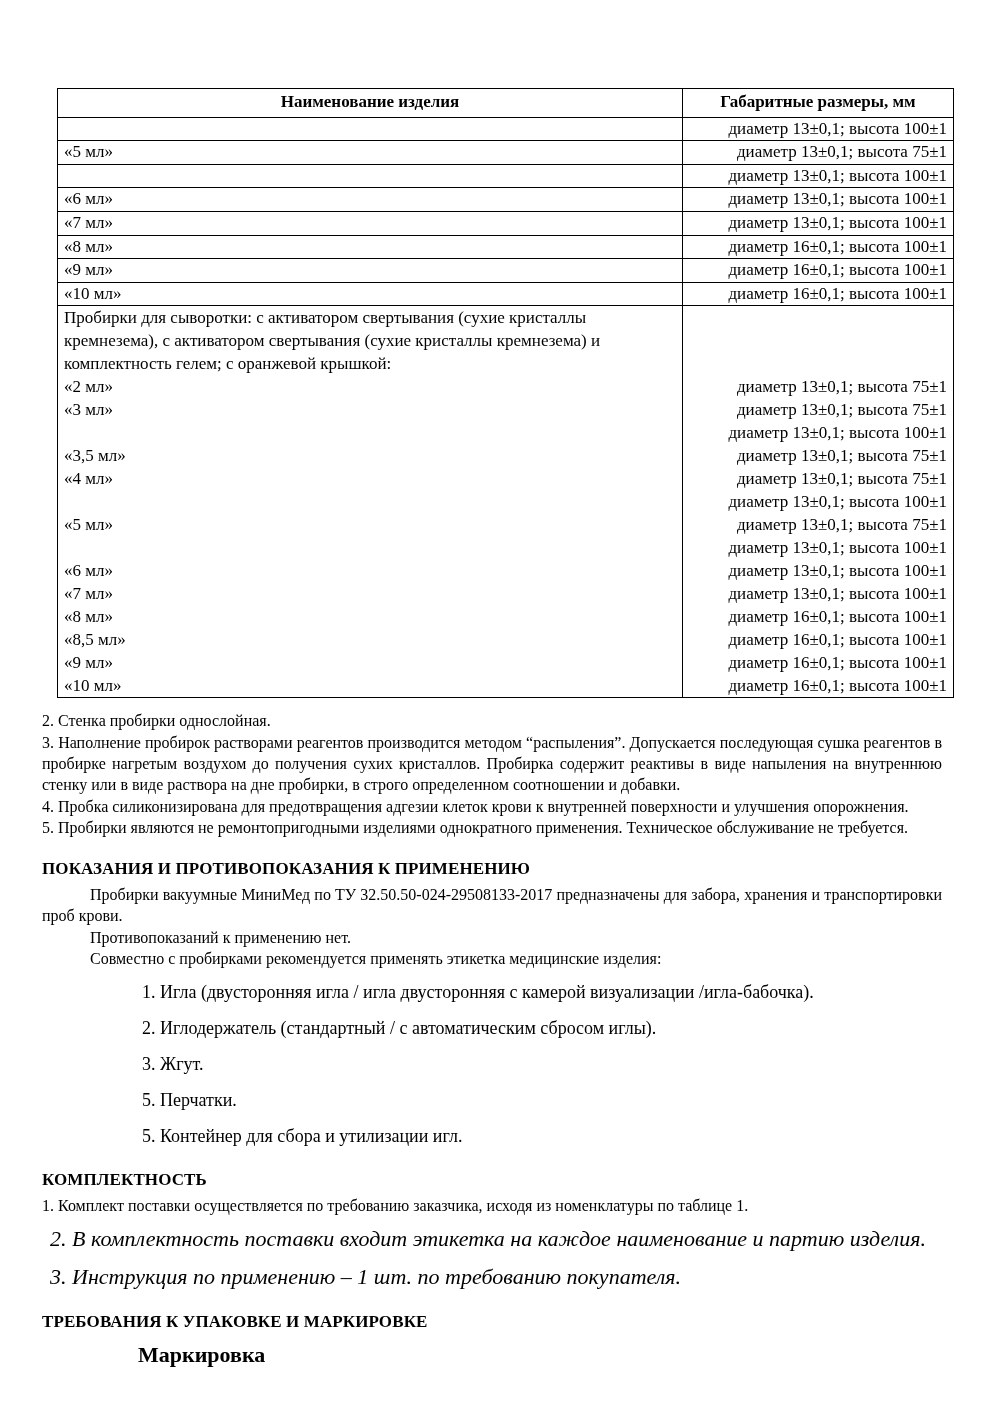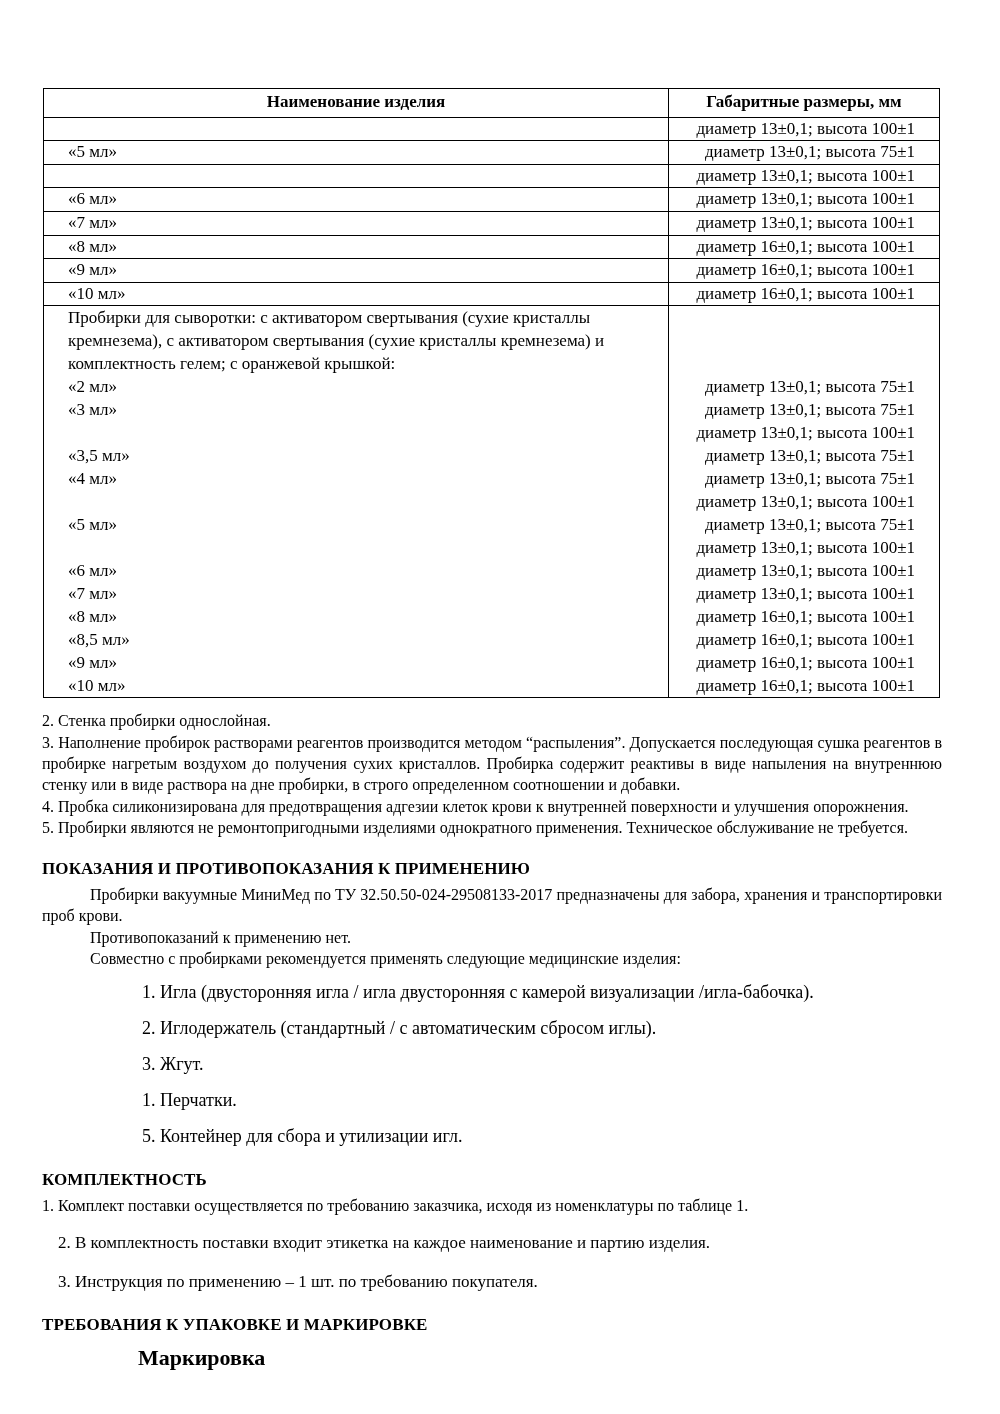--- a/index.html
+++ b/index.html
@@ -20,26 +20,26 @@
     min-height: 1414px;
     box-sizing: border-box;
     padding: 88px 58px 40px 42px;
     position: relative;
   }
 
   
   table.spec {
     border-collapse: collapse;
     width: 772px;
-    margin: 0 0 0 1px;
+    margin: 0 0 0 15px;
     table-layout: fixed;
   }
   table.spec td, table.spec th {
     border: 1px solid #000;
-    padding: 0 24px;
+    padding: 0 6px;
     vertical-align: top;
     font-size: 17px;
     line-height: 1.33;
   }
   table.spec th {
     text-align: center;
     font-weight: bold;
     padding: 2px 6px 3px;
   }
   .col-name { width: 625px; }
@@ -94,23 +94,24 @@
     margin: 8px 0 2px;
     padding-left: 96px;
   }
   .list-line {
     margin: 12px;
     padding-left: 88px;
     font-size: 18px;
     line-height: 1.33;
   }
   .plain-line {
-    margin: 16px;
-    font-size: 17px;
-    line-height: 1.33;
+    margin: 8px;
+    font-size: 22px;
+    line-height: 1.33;
+    font-style: italic;
   }
   .after-heading { margin-top: 2px; }
 </style>
 </head>
 <body>
 
 <div class="page">
 
   <table class="spec">
     <colgroup>
@@ -200,25 +201,25 @@
   </table>
 
   <p class="para gap-top">2. Стенка пробирки однослойная.</p>
   <p class="para">3. Наполнение пробирок растворами реагентов производится методом “распыления”. Допускается последующая сушка реагентов в пробирке нагретым воздухом до получения сухих кристаллов. Пробирка содержит реактивы в виде напыления на внутреннюю стенку или в виде раствора на дне пробирки, в строго определенном соотношении и добавки.</p>
   <p class="para">4. Пробка силиконизирована для предотвращения адгезии клеток крови к внутренней поверхности и улучшения опорожнения.</p>
   <p class="para">5. Пробирки являются не ремонтопригодными изделиями однократного применения. Техническое обслуживание не требуется.</p>
 
   <h2 class="heading">ПОКАЗАНИЯ И ПРОТИВОПОКАЗАНИЯ К ПРИМЕНЕНИЮ</h2>
   <p class="para indent after-heading">Пробирки вакуумные МиниМед по ТУ 32.50.50-024-29508133-2017 предназначены для забора, хранения и транспортировки проб крови.</p>
   <p class="para indent">Противопоказаний к применению нет.</p>
-  <p class="para indent">Совместно с пробирками рекомендуется применять следующие медицинские изделия:</p>
+  <p class="para indent">Совместно с пробирками рекомендуется применять этикетка медицинские изделия:</p>
   <p class="list-line">1. Игла (двусторонняя игла / игла двусторонняя с камерой визуализации /игла-бабочка).</p>
   <p class="list-line">2. Иглодержатель (стандартный / с автоматическим сбросом иглы).</p>
   <p class="list-line">3. Жгут.</p>
-  <p class="list-line">1. Перчатки.</p>
+  <p class="list-line">5. Перчатки.</p>
   <p class="list-line">5. Контейнер для сбора и утилизации игл.</p>
 
   <h2 class="heading">КОМПЛЕКТНОСТЬ</h2>
   <p class="para after-heading">1. Комплект поставки осуществляется по требованию заказчика, исходя из номенклатуры по таблице 1.</p>
   <p class="plain-line">2. В комплектность поставки входит этикетка на каждое наименование и партию изделия.</p>
   <p class="plain-line">3. Инструкция по применению – 1 шт. по требованию покупателя.</p>
 
   <h2 class="heading">ТРЕБОВАНИЯ К УПАКОВКЕ И МАРКИРОВКЕ</h2>
   <p class="subheading">Маркировка</p>
 

